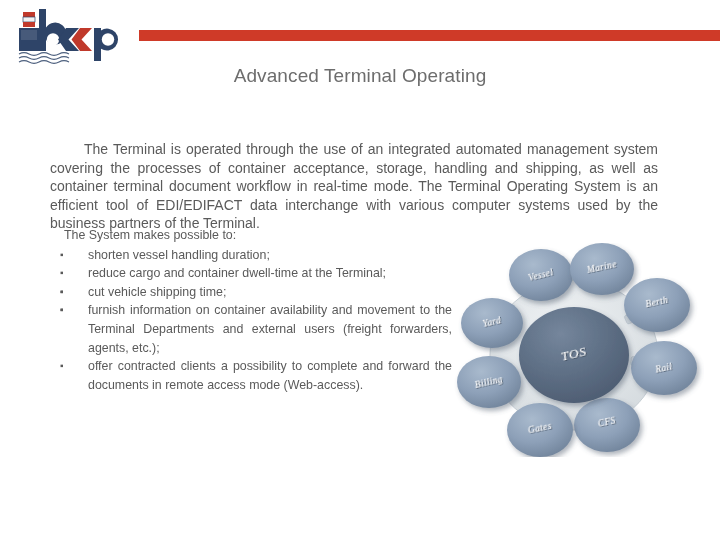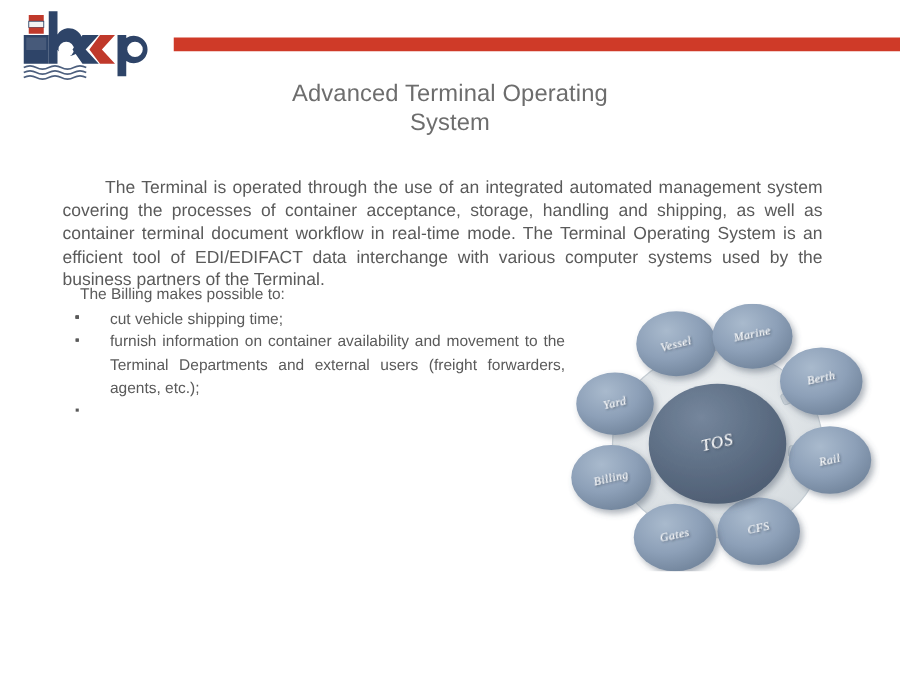--- a/index.html
+++ b/index.html
@@ -151,35 +151,34 @@
       </g>
     </svg>
 
   </div>
 
   <div id="accent-bar"></div>
 </div>
 
 <div id="title">
   <div>Advanced Terminal Operating</div>
-  <div>System</div>
 </div>
 
 <p id="intro-paragraph">The Terminal is operated through the use of an integrated automated management system covering the processes of container acceptance, storage, handling and shipping, as well as container terminal document workflow in real-time mode. The Terminal Operating System is an efficient tool of EDI/EDIFACT data interchange with various computer systems used by the business partners of the Terminal.</p>
 
 <div id="list-block">
-  <div id="list-intro">The Billing makes possible to:</div>
+  <div id="list-intro">The System makes possible to:</div>
   <ul class="bullets" id="bullet-list">
-      <li><span class="bullet-marker">▪</span></li>
-      <li><span class="bullet-marker">▪</span></li>
+      <li><span class="bullet-marker">▪</span><span>shorten vessel handling duration;</span></li>
+      <li><span class="bullet-marker">▪</span><span>reduce cargo and container dwell-time at the Terminal;</span></li>
       <li><span class="bullet-marker">▪</span></li>
       <li><span class="bullet-marker">▪</span><span>cut vehicle shipping time;</span></li>
       <li><span class="bullet-marker">▪</span></li>
       <li><span class="bullet-marker">▪</span><span>furnish information on container availability and movement to the Terminal Departments and external users (freight forwarders, agents, etc.);</span></li>
-      <li><span class="bullet-marker">▪</span></li>
+      <li><span class="bullet-marker">▪</span><span>offer contracted clients a possibility to complete and forward the documents in remote access mode (Web-access).</span></li>
     </ul>
 </div>
 
 <div id="tos-diagram">
   <svg width="252" height="214" viewBox="0 0 252 214" xmlns="http://www.w3.org/2000/svg">
     <defs>
       <radialGradient id="gNode" cx="38%" cy="30%" r="78%">
         <stop offset="0%" stop-color="#a9bacd"></stop>
         <stop offset="55%" stop-color="#8da0b8"></stop>
         <stop offset="100%" stop-color="#6f8299"></stop>

